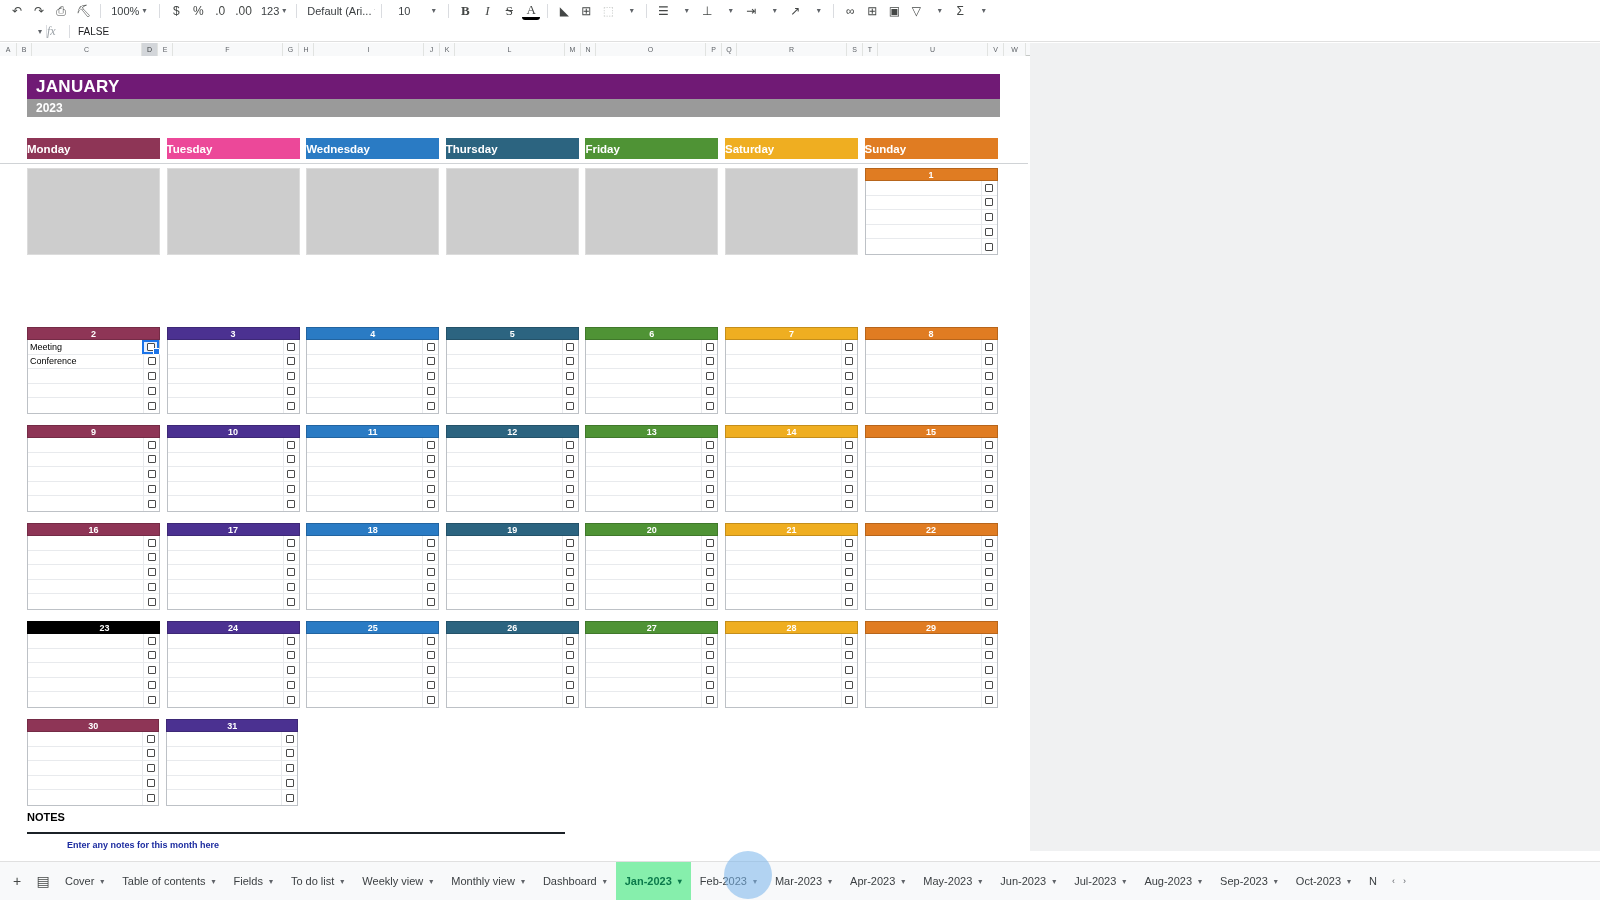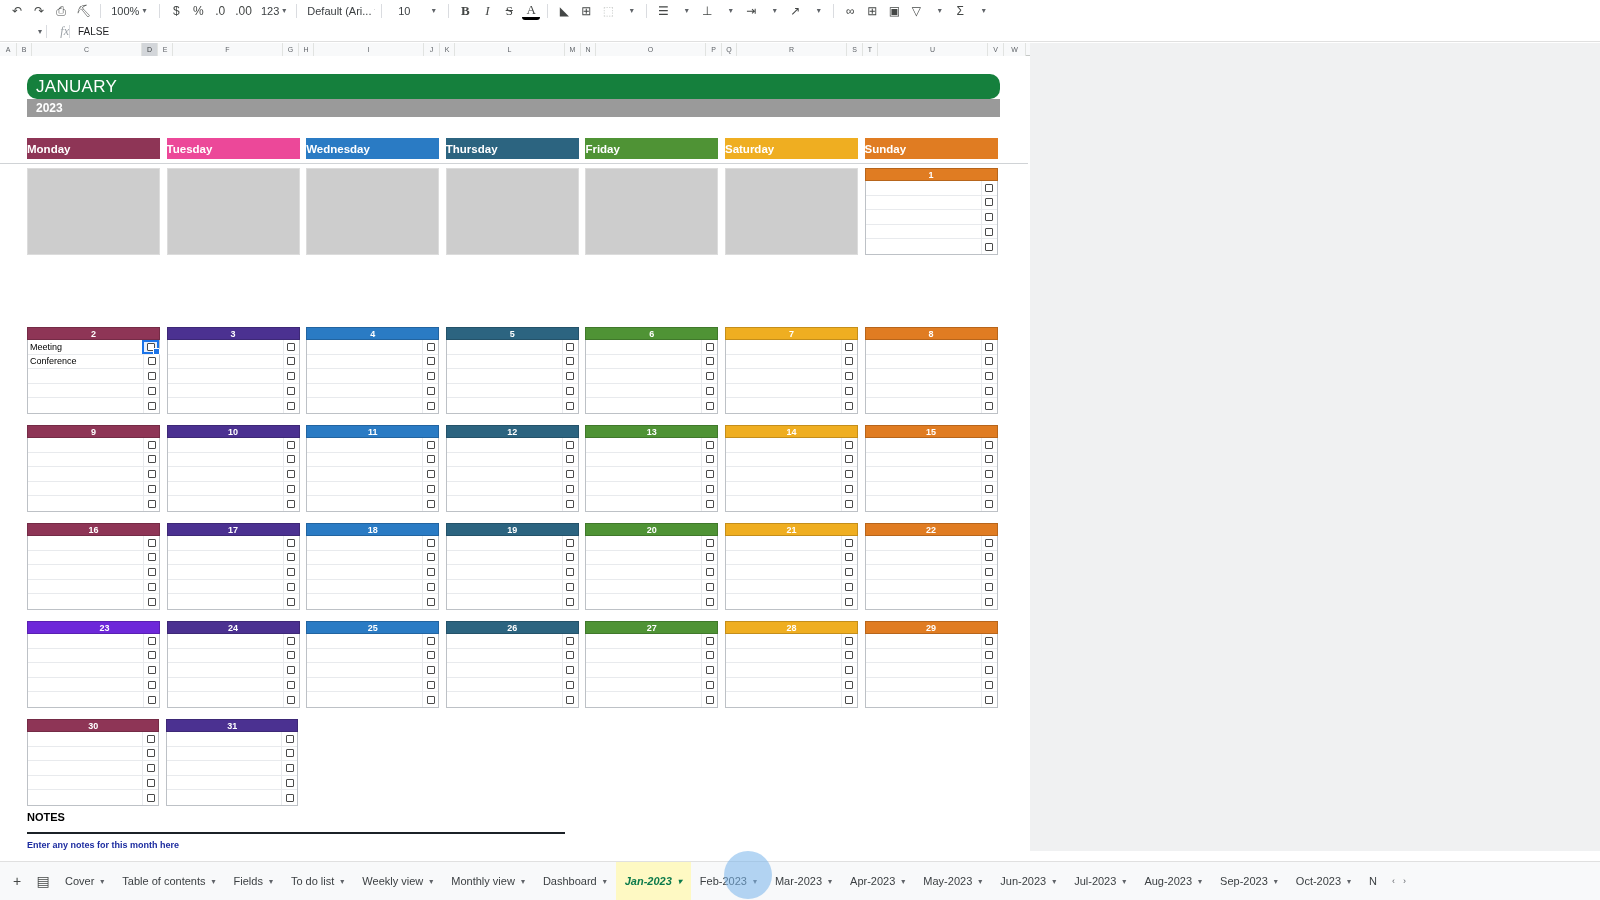--- a/index.html
+++ b/index.html
@@ -48,21 +48,21 @@
   #formulabar {
     position: absolute; left: 0; top: 22px; width: 1600px; height: 20px;
     background: #ffffff; display: flex; align-items: center;
     font-size: 11px; color: #202124;
     border-bottom: 1px solid #e0e0e0;
   }
   #namebox {
     width: 46px; height: 16px; display: flex; align-items: center;
     justify-content: flex-end; padding-right: 4px; font-size: 8px; color: #5f6368;
   }
-  #fxicon { width: 22px; text-align: right; color: #9aa0a6;
+  #fxicon { width: 22px; text-align: left; color: #9aa0a6;
             font-style: italic; font-family: "Liberation Serif", serif; font-size: 12px; }
   #fbsep { width: 1px; height: 13px; background: #dadce0; }
   #fbvalue { padding-left: 8px; font-size: 10px; color: #202124; }
 
   
   #colheaders {
     position: absolute; left: 0; top: 43px; width: 1030px; height: 13px;
     display: flex; background: #f8f9fa;
     border-bottom: 1px solid #c4c7c5;
   }
@@ -85,23 +85,23 @@
   }
   #rightedge {
     position: absolute; left: 1028px; top: 56px; width: 2px; height: 795px;
     background: #ffffff;
   }
 
   
   #cal { position: absolute; left: 27px; top: 18px; width: 973px; }
 
   #monthbar {
-    height: 25px; background: #15803d; color: #ffffff;
+    height: 25px; background: #701a75; color: #ffffff;
     display: flex; align-items: center; padding-left: 9px;
-    font-size: 17px; font-weight: normal; letter-spacing: 0.3px; border-radius: 10px;
+    font-size: 17px; font-weight: bold; letter-spacing: 0.3px;
   }
   #yearbar {
     height: 18px; background: #9a9a9a; color: #ffffff;
     display: flex; align-items: center; padding-left: 9px;
     font-size: 12px; font-weight: bold;
   }
 
   #dowrow {
     position: absolute; left: 27px; top: 82px; width: 973px;
     display: flex; gap: 0px;
@@ -178,41 +178,42 @@
   
   #notes { position: absolute; left: 27px; width: 540px; }
   #notestitle {
     font-size: 11px; font-weight: bold; color: #000;
     padding-bottom: 9px;
   }
   #notesrule { height: 2px; background: #1b2127; width: 538px; }
   #notestext {
     margin-top: 6px; font-size: 9px; color: #1c2ca0;
     font-weight: bold;
+    margin-left: 40px;
   }
 
   
   #tabbar {
     position: absolute; left: 0; top: 861px; width: 1600px; height: 39px;
     background: #f8f9fa; border-top: 1px solid #e0e0e0;
     display: flex; align-items: center;
     padding-left: 4px;
   }
   .tabicon {
     width: 26px; height: 26px; display: flex;
     align-items: center; justify-content: center;
     color: #444746; font-size: 14px;
   }
   .stab {
     height: 39px; display: flex; align-items: center;
     padding: 0 9px; font-size: 11px; color: #3c4043;
     white-space: nowrap; background: transparent;
   }
   .stab.active {
-    background: #fef9c3; color: #0b7a4b; font-weight: bold; font-style: italic;
+    background: #86efac; color: #0b7a4b; font-weight: bold;
   }
   .stab .cav { font-size: 8px; margin-left: 6px; color: #5f6368; }
   .stab.active .cav { color: #0b7a4b; }
   #tabnav { display: flex; align-items: center; margin-left: 2px; }
   #tabnav span { font-size: 9px; color: #5f6368; padding: 0 4px; }
 
   #clickdot {
     position: absolute; left: 724px; top: 851px;
     width: 48px; height: 48px; border-radius: 50%;
     background: rgba(120,180,235,0.55);
@@ -1192,21 +1193,21 @@
               <div class="tasktext"></div>
               <div class="cbcell">
                 <div class="cb"></div>
               </div>
             </div>
           </div>
         </div>
       </div>
       <div class="week" style="top: 565px;">
         <div class="daycell">
-          <div class="daynum" style="background: #6d28d9; padding-left: 22px;">23</div>
+          <div class="daynum" style="background: #000000; padding-left: 22px;">23</div>
           <div class="tasks">
             <div class="taskrow">
               <div class="tasktext"></div>
               <div class="cbcell">
                 <div class="cb"></div>
               </div>
             </div>
             <div class="taskrow">
               <div class="tasktext"></div>
               <div class="cbcell">

